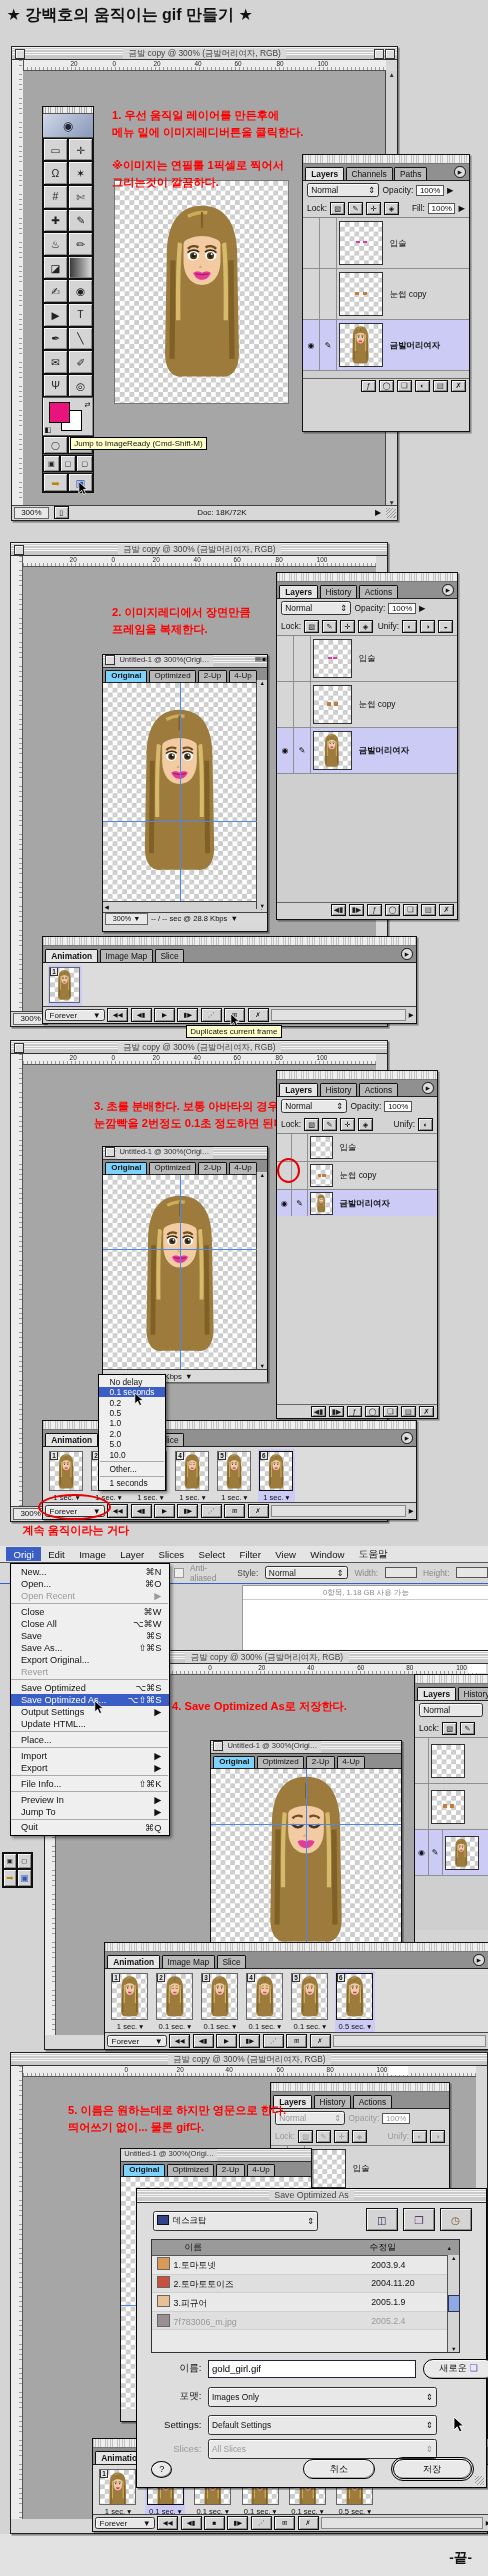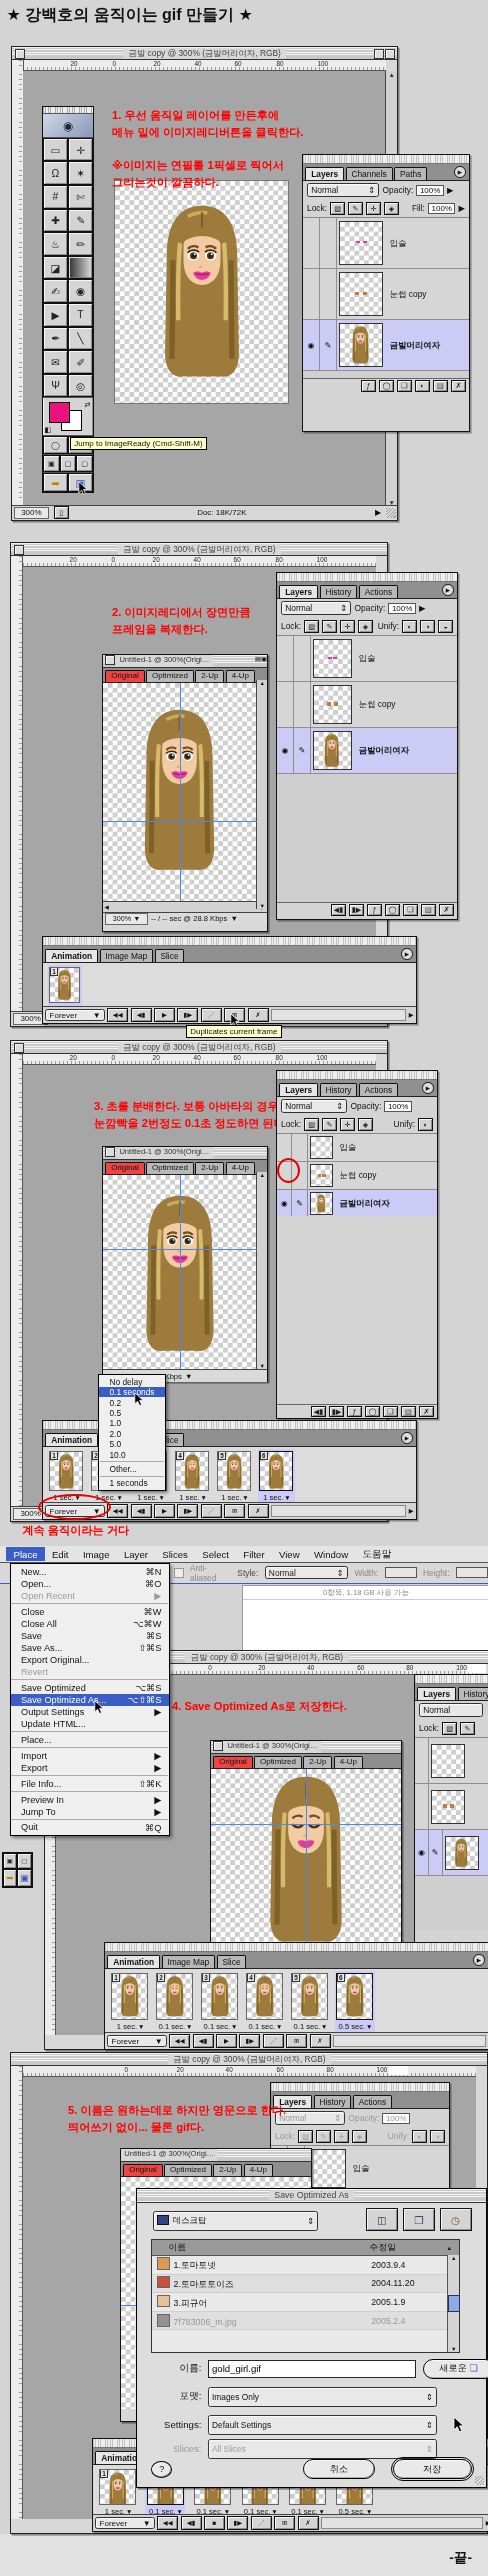--- a/index.html
+++ b/index.html
@@ -50,21 +50,21 @@
   .lthumb{border:0.8px solid #333;margin:2.4px;position:relative;flex:none}
   .lname{font-size:8.4px;padding-left:4px;white-space:nowrap}
   .pfoot{display:flex;justify-content:flex-end;gap:3.2px;align-items:center;border-top:0.8px solid #666;padding:0.8px 3.2px;height:11.2px}
   .ficon{min-width:12.8px;height:9.6px;display:flex;align-items:center;justify-content:center;font-size:7.2px;color:#222}
   .dwin{position:absolute;background:#D8D8D8;border:0.8px solid #111;box-shadow:1.6px 1.6px 0 rgba(0,0,0,.4);z-index:3}
   .dtbar{height:12px;background:repeating-linear-gradient(180deg,#f2f2f2 0 0.8px,#c9c9c9 0.8px 2.4px);border-bottom:0.8px solid #333;
          display:flex;position:relative;overflow:hidden}
   .dtitle{font-size:7.6px;color:#333;background:#D8D8D8;padding:0 3.2px;white-space:nowrap}
   .dtabs{display:flex;background:#8E8E8E;padding:1.6px 2.4px 0;gap:1.6px;border-bottom:0.8px solid #222;height:12.8px}
   .dtab{font-size:8px;padding:0 4.8px;background:#B8B8B8;border:0.8px solid #111;border-bottom:none;border-radius:1.6px 1.6px 0 0}
-  .dtab.on{background:#ef4444;font-weight:normal}
+  .dtab.on{background:#7dd3fc;font-weight:bold}
   .dcanvas{position:relative;overflow:hidden}
   .guide-v{position:absolute;top:0;bottom:0;width:0.8px;background:#4E86F0;z-index:2}
   .guide-h{position:absolute;left:0;right:0;height:0.8px;background:#4E86F0;z-index:2}
   .dstatus{display:flex;align-items:center;font-size:7.6px;border-top:0.8px solid #444;height:12px;background:#DADADA;gap:3.2px;padding:0 2.4px;white-space:nowrap}
   .frame{position:relative;padding:1.6px;border-radius:1.6px;text-align:center;flex:none}
   .frame.sel{background:#CBCBF6}
   .fthumb{border:0.8px solid #666;position:relative;margin:0 auto;overflow:hidden}
   .fnum{position:absolute;top:-0.8px;left:-0.8px;background:#E8E8E8;border:0.8px solid #333;font-size:6.4px;padding:0 1.6px;font-weight:bold;z-index:2}
   .fdelay{font-size:7.6px;margin-top:1.6px;white-space:nowrap}
   .loopbar{position:absolute;left:0;right:0;bottom:0;height:16px;border-top:0.8px solid #444;display:flex;align-items:center;gap:2.4px;padding:0 2.4px;background:#D4D4D4}
@@ -719,21 +719,21 @@
     </div>
   <div class="msep"></div>
   <div class="mi" style="height:10.4px;font-size:8.4px">
       <span>1 seconds</span>
     </div>
 </div>
 <div class="redcirc" style="left:38px;top:1494px;width:69px;height:22.4px;border-radius:50%"></div>
 <div class="red" style="left:22.4px;top:1522px">계속 움직이라는 거다</div>
 
 <div class="mbar" style="top:1546px">
-  <span class="mbi on">Place</span>
+  <span class="mbi on">Origi</span>
   <span class="mbi">Edit</span>
   <span class="mbi">Image</span>
   <span class="mbi">Layer</span>
   <span class="mbi">Slices</span>
   <span class="mbi">Select</span>
   <span class="mbi">Filter</span>
   <span class="mbi">View</span>
   <span class="mbi">Window</span>
   <span class="mbi">도움말</span>
 </div>
@@ -1187,21 +1187,21 @@
       <span>⇕</span>
     </span>
   </div>
   <div style="position:absolute;right:14.4px;top:19px;display:flex;gap:4.8px">
     <span class="bevel" style="width:30px;height:21px;display:flex;align-items:center;justify-content:center;font-size:10.4px;color:#336">◫</span>
     <span class="bevel" style="width:30px;height:21px;display:flex;align-items:center;justify-content:center;font-size:10.4px;color:#637">❒</span>
     <span class="bevel" style="width:30px;height:21px;display:flex;align-items:center;justify-content:center;font-size:10.4px;color:#863">◷</span>
   </div>
   <div style="position:absolute;left:14.4px;top:50px;width:307px;height:112px;border:0.8px solid #333;background:#E9E9E9;overflow:hidden">
     <div style="display:grid;grid-template-columns:1fr 77px 12.8px;background:#9A9A9A;color:#111;font-size:8.8px;height:15px;align-items:center;border-bottom:0.8px solid #555">
-      <span style="padding-left:16px">이름</span>
+      <span style="padding-left:32px">이름</span>
       <span>수정일</span>
       <span style="font-size:5.6px">▲</span>
     </div>
     <div style="position:absolute;right:0;top:15px;bottom:0;width:11.2px;background:#D4D4D4;border-left:0.8px solid #555;display:flex;flex-direction:column;align-items:center;justify-content:space-between;font-size:5.6px">
       <span>▲</span>
       <span style="width:9.6px;height:14.4px;background:#8FA8E8;border:0.8px solid #334"></span>
       <span>▼</span>
     </div>
     <div style="margin-right:11.2px">
       <div class="frow">

